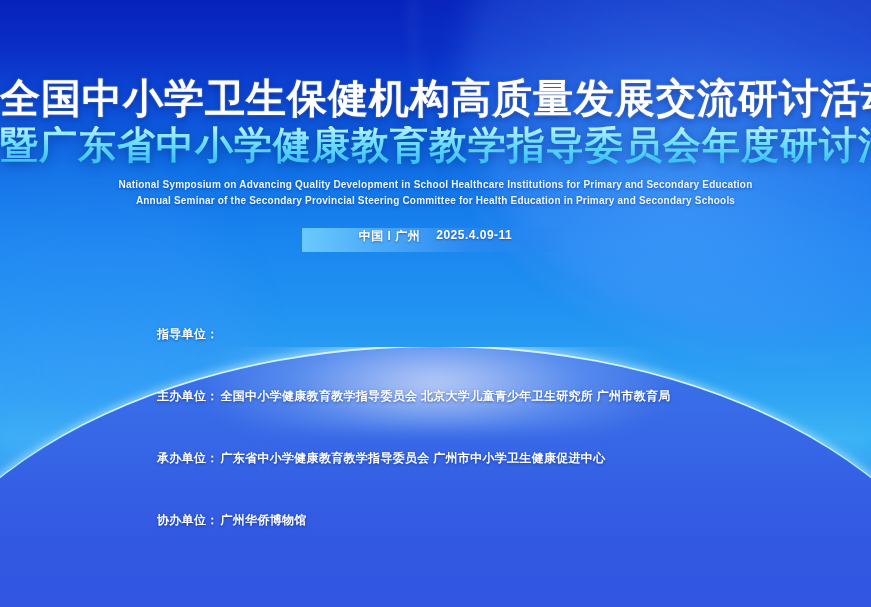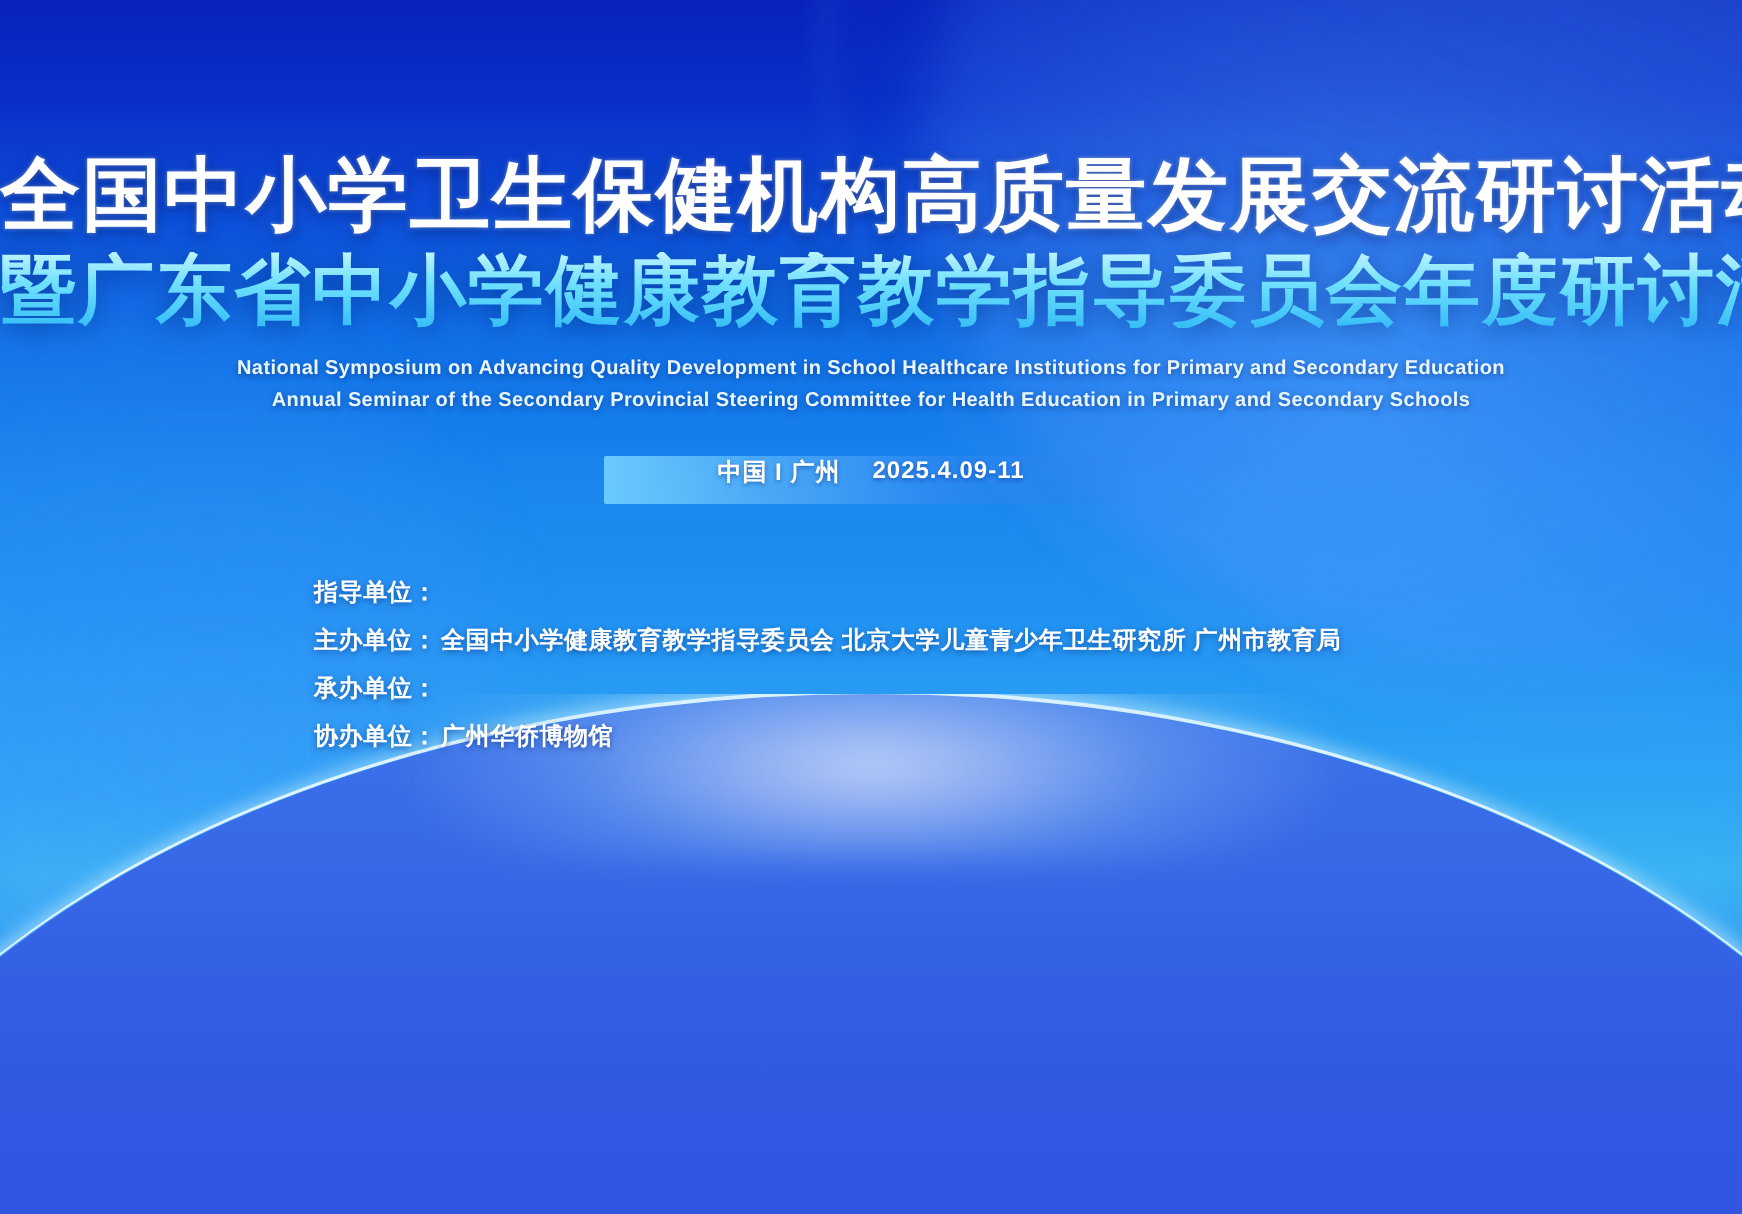--- a/index.html
+++ b/index.html
@@ -169,20 +169,21 @@
     position:absolute; left:157px; top:288px;
     display:flex; flex-direction:column; gap:0;
   }
   .org-line {
     display:flex; align-items:baseline;
     height:24px;
     font-size:12px; font-weight:700; color:#ffffff;
     white-space:nowrap;
     text-shadow:0 1px 3px rgba(0,35,115,0.55);
     letter-spacing:0.3px;
+    margin-top:38px;
   }
   .org-label { margin-right:2px; }
   .org-value { }
 </style>
 </head>
 <body>
 
 <div id="poster">
 
   <div class="glow-tr"></div>
@@ -319,20 +320,21 @@
   <div class="org-block">
       <div class="org-line">
         <span class="org-label">指导单位：</span>
       </div>
       <div class="org-line">
         <span class="org-label">主办单位：</span>
         <span class="org-value">全国中小学健康教育教学指导委员会   北京大学儿童青少年卫生研究所   广州市教育局</span>
       </div>
       <div class="org-line">
         <span class="org-label">承办单位：</span>
+        <span class="org-value">广东省中小学健康教育教学指导委员会   广州市中小学卫生健康促进中心</span>
       </div>
       <div class="org-line">
         <span class="org-label">协办单位：</span>
         <span class="org-value">广州华侨博物馆</span>
       </div>
     </div>
 
 </div>
 
 </body></html>

